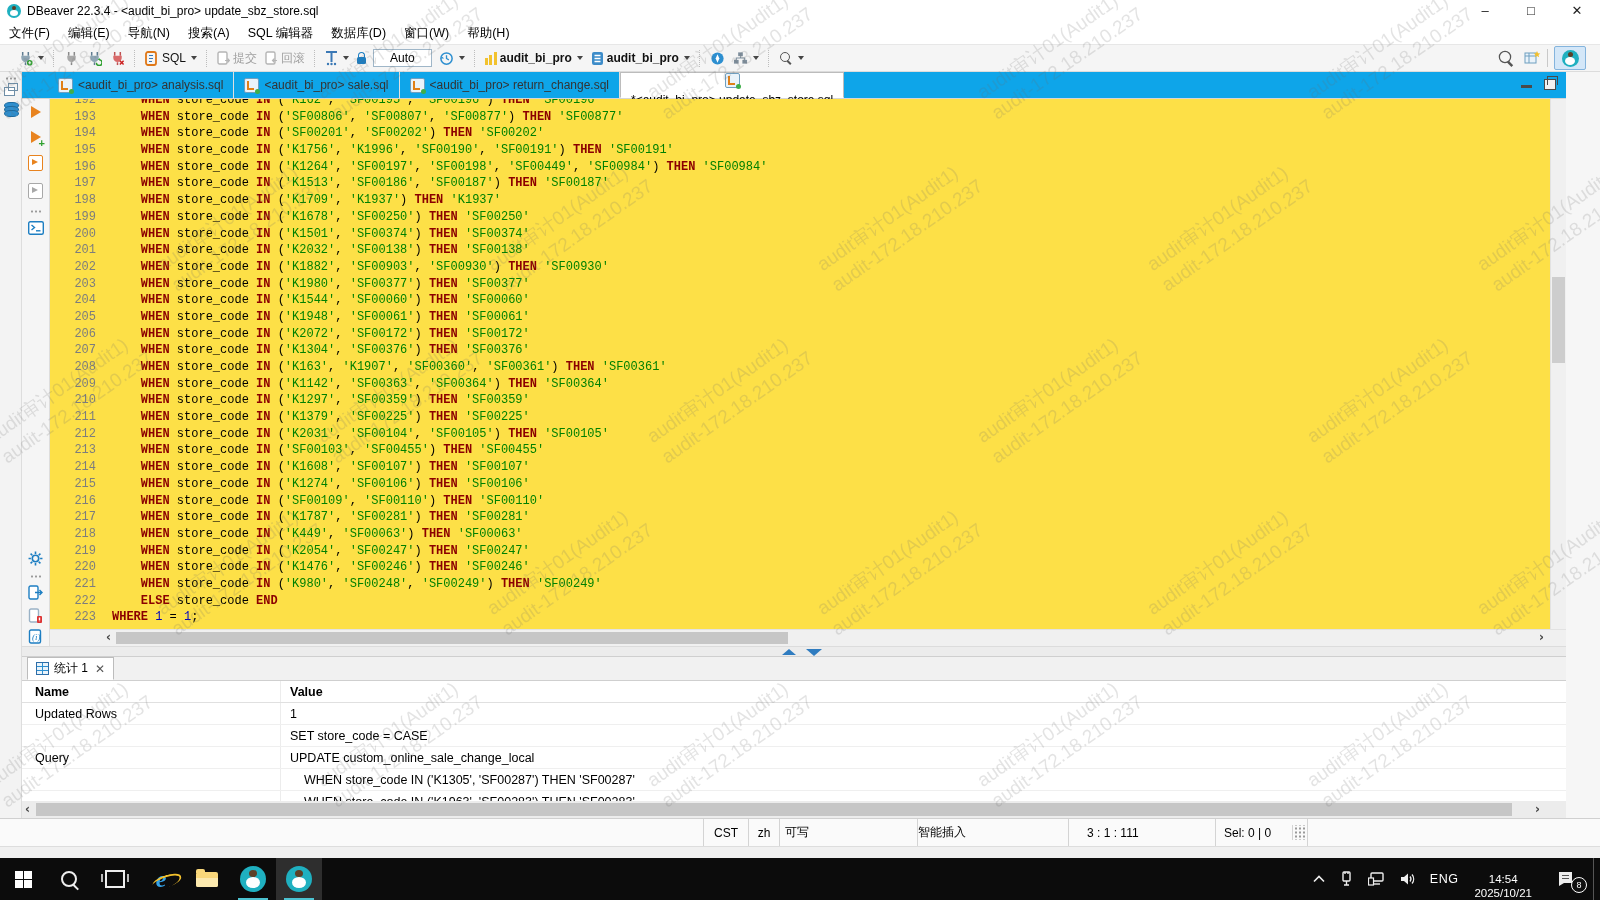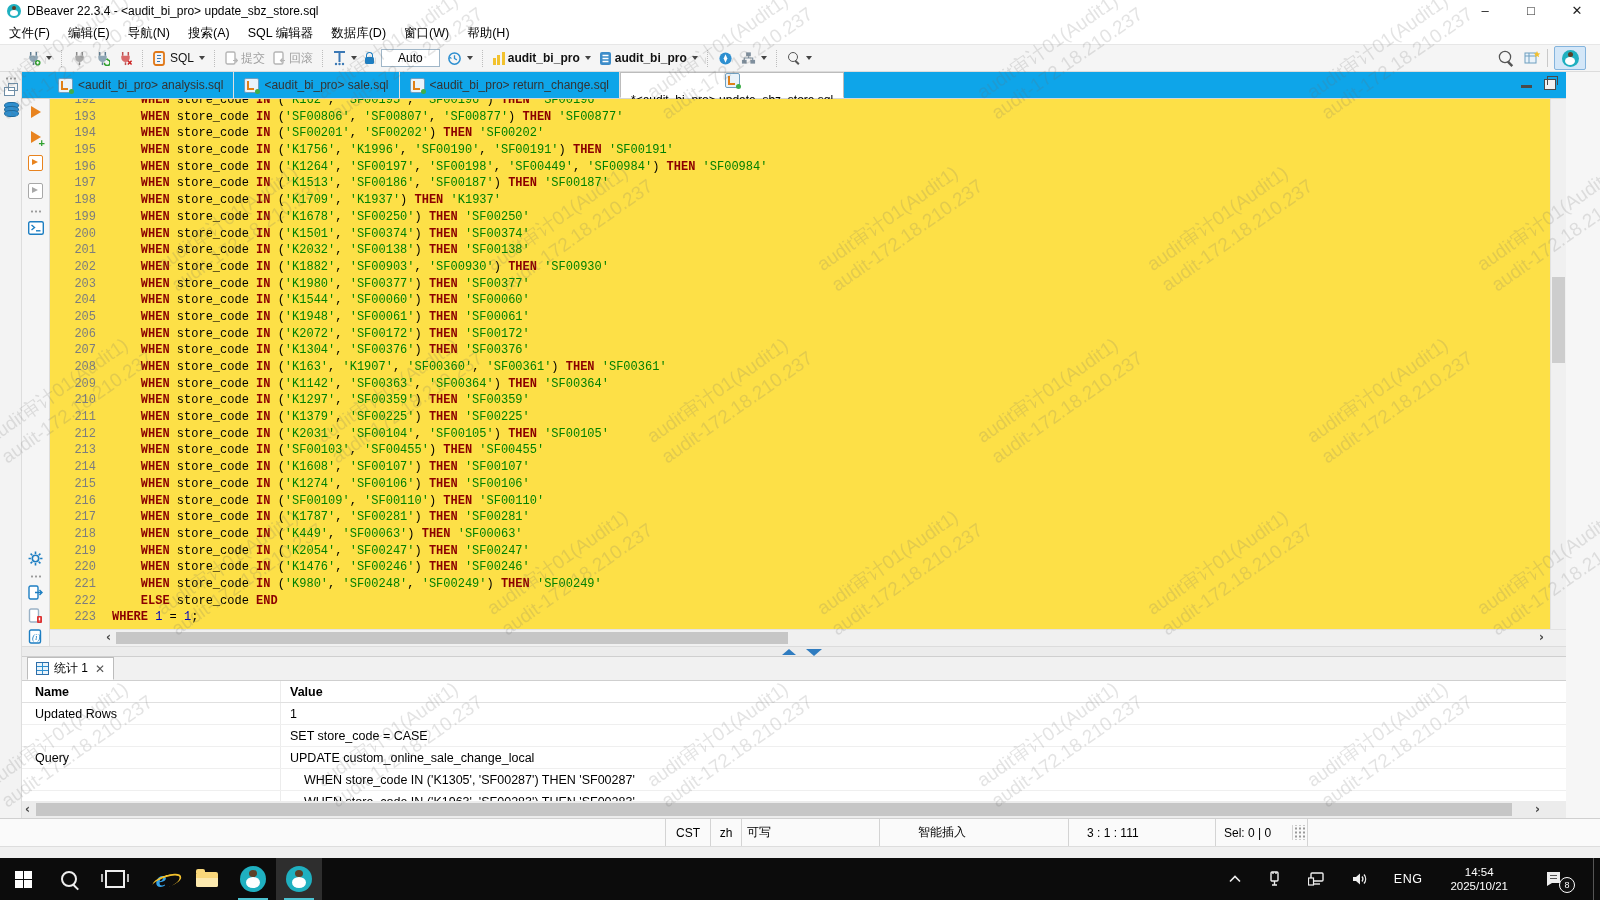--- a/index.html
+++ b/index.html
@@ -15,21 +15,21 @@
   .win-controls{margin-left:auto;display:flex;height:22px;}
   .win-controls>div{width:46px;text-align:center;line-height:22px;font-size:13px;color:#222;}
   .win-close{font-size:14px;}
 
   
   .menubar{left:0;top:22px;width:1600px;height:22px;background:#fff;display:flex;align-items:center;font-size:12.5px;}
   .menu-item{padding:0 9px;line-height:22px;}
 
   
   .toolbar{left:0;top:44px;width:1600px;height:28px;background:#f5f5f5;border-top:1px solid #e7e7e7;border-bottom:1px solid #dcdcdc;
-           display:flex;align-items:center;font-size:12px;box-sizing:border-box;padding-left:22px;}
+           display:flex;align-items:center;font-size:12px;box-sizing:border-box;padding-left:14px;}
   .tbtn{display:flex;align-items:center;gap:3px;padding:2px 3px;margin:0 1px;border-radius:2px;}
   .tsep{width:1px;height:17px;border-left:1px dotted #bdbdbd;margin:0 5px;}
   .dd{width:0;height:0;border-left:3.5px solid transparent;border-right:3.5px solid transparent;border-top:4px solid #444;margin-left:2px;}
   .tlabel{font-weight:bold;color:#111;}
   .tlabel-plain{color:#111;}
   .gray-txt{color:#a0a0a0;}
   .autobox{border:1px solid #9fb6c8;background:#fff;padding:1px 16px;font-size:12px;margin:0 3px;}
   .bars{display:flex;align-items:flex-end;gap:1.5px;height:14px;}
   .bars i{display:block;width:3px;background:#f2c22e;}
   .bars i:nth-child(1){height:7px;}.bars i:nth-child(2){height:10px;}.bars i:nth-child(3){height:13px;}
@@ -133,21 +133,21 @@
   .tb-taskview:before{content:"";position:absolute;left:-6px;top:2px;width:2px;height:8px;background:#bbb;}
   .tb-taskview:after{content:"";position:absolute;right:-6px;top:2px;width:2px;height:8px;background:#bbb;}
   .ie{font:italic bold 24px "Liberation Serif",serif;color:#35a3e8;position:relative;line-height:20px;}
   .ie:after{content:"";position:absolute;left:-4px;top:6px;width:28px;height:10px;border:2px solid #f3c02c;border-left:none;border-bottom:none;border-radius:50%;transform:rotate(-18deg);}
   .folder{width:22px;height:15px;background:#f9d77a;border-radius:2px;position:relative;}
   .folder:before{content:"";position:absolute;left:0;top:-3px;width:9px;height:4px;background:#f9d77a;border-radius:2px 2px 0 0;}
   .folder:after{content:"";position:absolute;left:0;bottom:0;width:22px;height:9px;background:#fce9ae;border-radius:0 0 2px 2px;}
   .tbeaver{width:26px;height:26px;border-radius:50%;background:#1fb0c0;position:relative;}
   .tbeaver:before{content:"";position:absolute;left:6px;top:11px;width:14px;height:11px;background:#fff;border-radius:50%;}
   .tbeaver:after{content:"";position:absolute;left:9px;top:4px;width:8px;height:7px;background:#5d4027;border-radius:50%;}
-  .tray{margin-left:auto;display:flex;align-items:center;gap:12px;}
+  .tray{margin-left:auto;display:flex;align-items:flex-end;gap:0;}
   .tray-item{padding:0 7px;display:flex;align-items:center;justify-content:center;height:42px;}
   .tray svg{display:block;}
   .eng{font-size:12.5px;letter-spacing:0.5px;}
   .clock{text-align:center;font-size:11.5px;line-height:14px;padding:0 9px;}
   .notif{position:relative;width:34px;}
   .badge{position:absolute;right:2px;bottom:7px;width:14px;height:14px;border-radius:50%;background:#111;border:1.5px solid #fff;color:#fff;font-size:9px;line-height:14px;text-align:center;}
   .showdesk{width:6px;height:42px;border-left:1px solid #555;margin-left:4px;}
 
   
   .wmlayer{left:0;top:0;width:1600px;height:858px;pointer-events:none;overflow:hidden;z-index:50;}
@@ -428,21 +428,21 @@
       <div class="rhthumb"></div>
       <span class="scroll-arrow" style="right:26px;top:1px;">›</span>
     </div>
   </div>
 
   <div class="abs statusbar">
     <div class="sfill"></div>
     <div class="scell" style="width:44px;">CST</div>
     <div class="scell" style="width:30px;">zh</div>
     <div class="scell" style="width:132px;justify-content:flex-start;padding-left:5px;">可写</div>
-    <div class="scell" style="width:150px;justify-content:flex-start;padding-left:38px;">智能插入</div>
+    <div class="scell" style="width:150px;justify-content:flex-start;">智能插入</div>
     <div class="scell" style="width:128px;justify-content:flex-start;padding-left:18px;">3 : 1 : 111</div>
     <div class="scell" style="width:68px;justify-content:flex-start;padding-left:8px;">Sel: 0 | 0</div>
     <div class="sdots"></div>
     <div class="send"></div>
   </div>
 
   <div class="abs wintrim"></div>
 
   <div class="abs taskbar">
     <div class="tb-icon">

